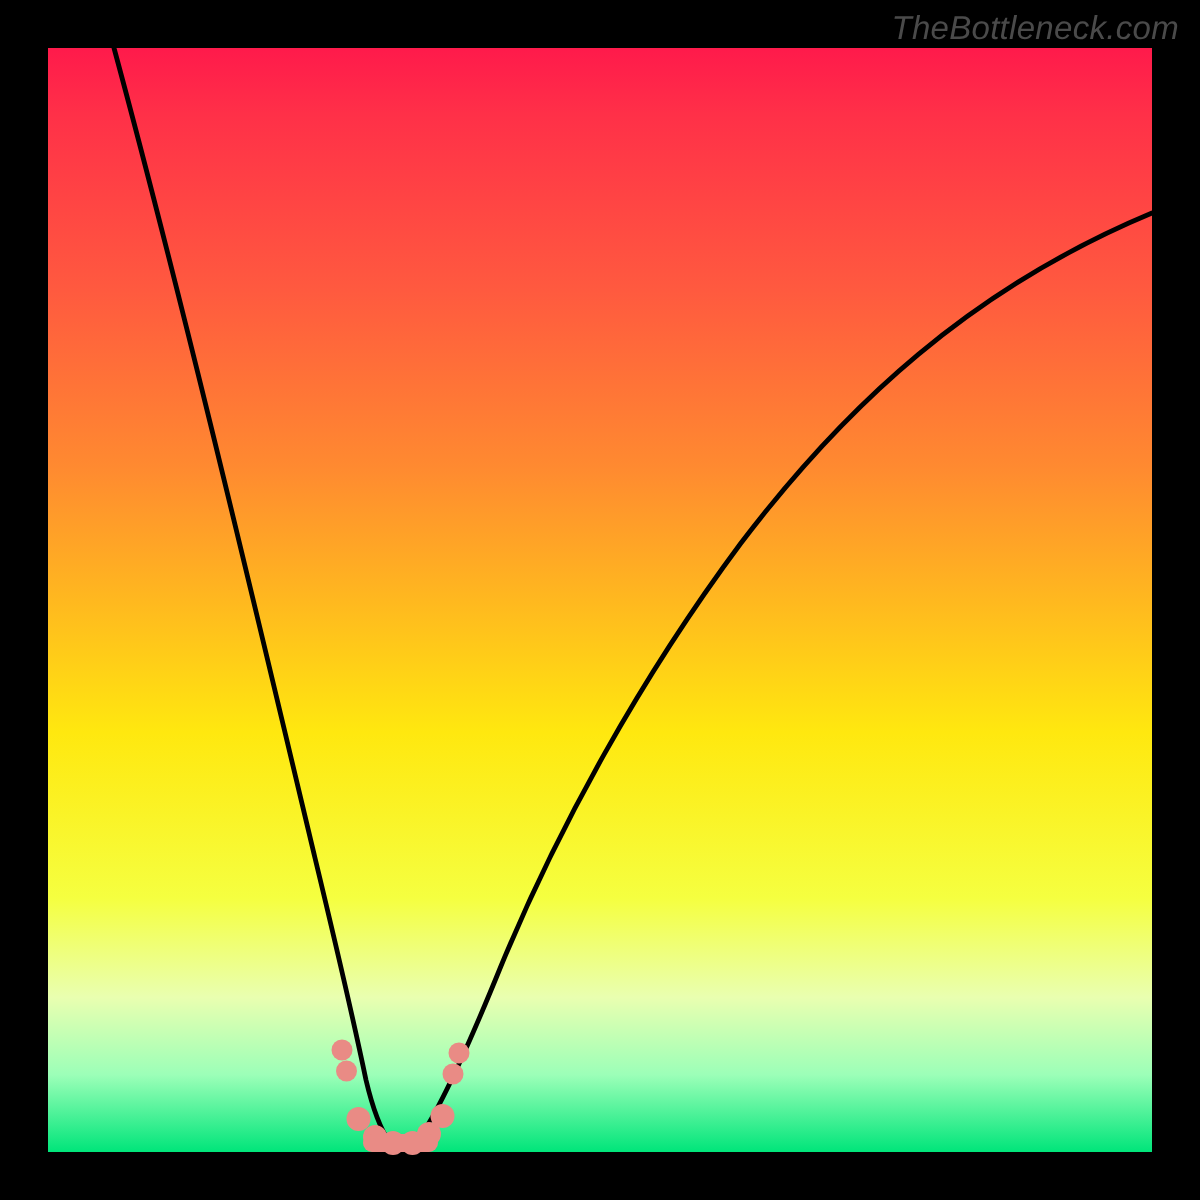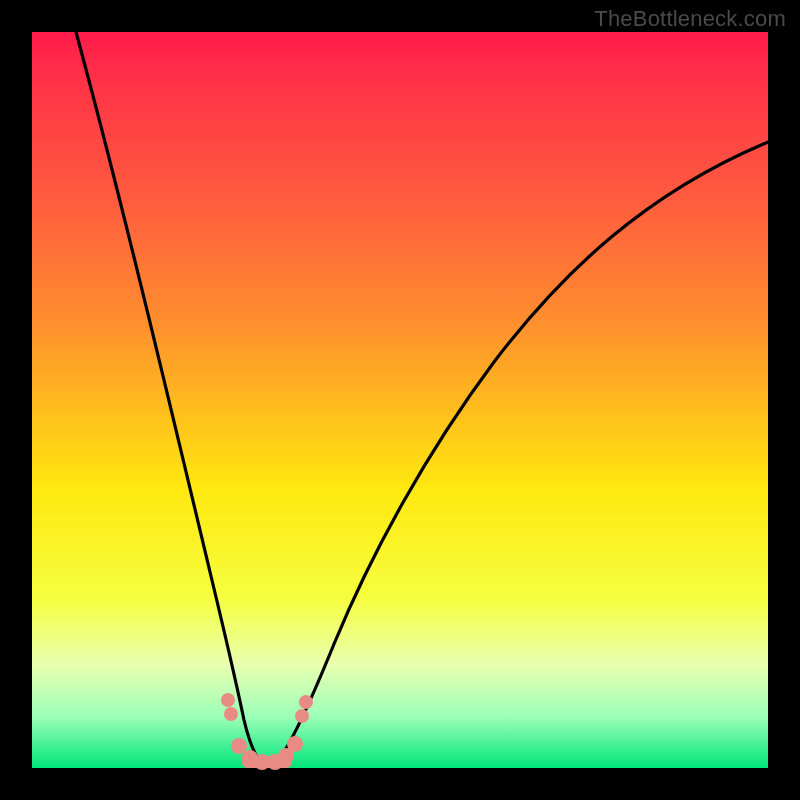--- a/index.html
+++ b/index.html
@@ -11,20 +11,21 @@
     overflow: hidden;
     font-family: Arial, Helvetica, sans-serif;
   }
   .frame {
     position: absolute;
     left: 0;
     top: 0;
     width: 800px;
     height: 800px;
     background: #000;
+    font-style: italic;
   }
   .plot {
     position: absolute;
     left: 32px;
     top: 32px;
     width: 736px;
     height: 736px;
     
     background: linear-gradient(
       to bottom,

